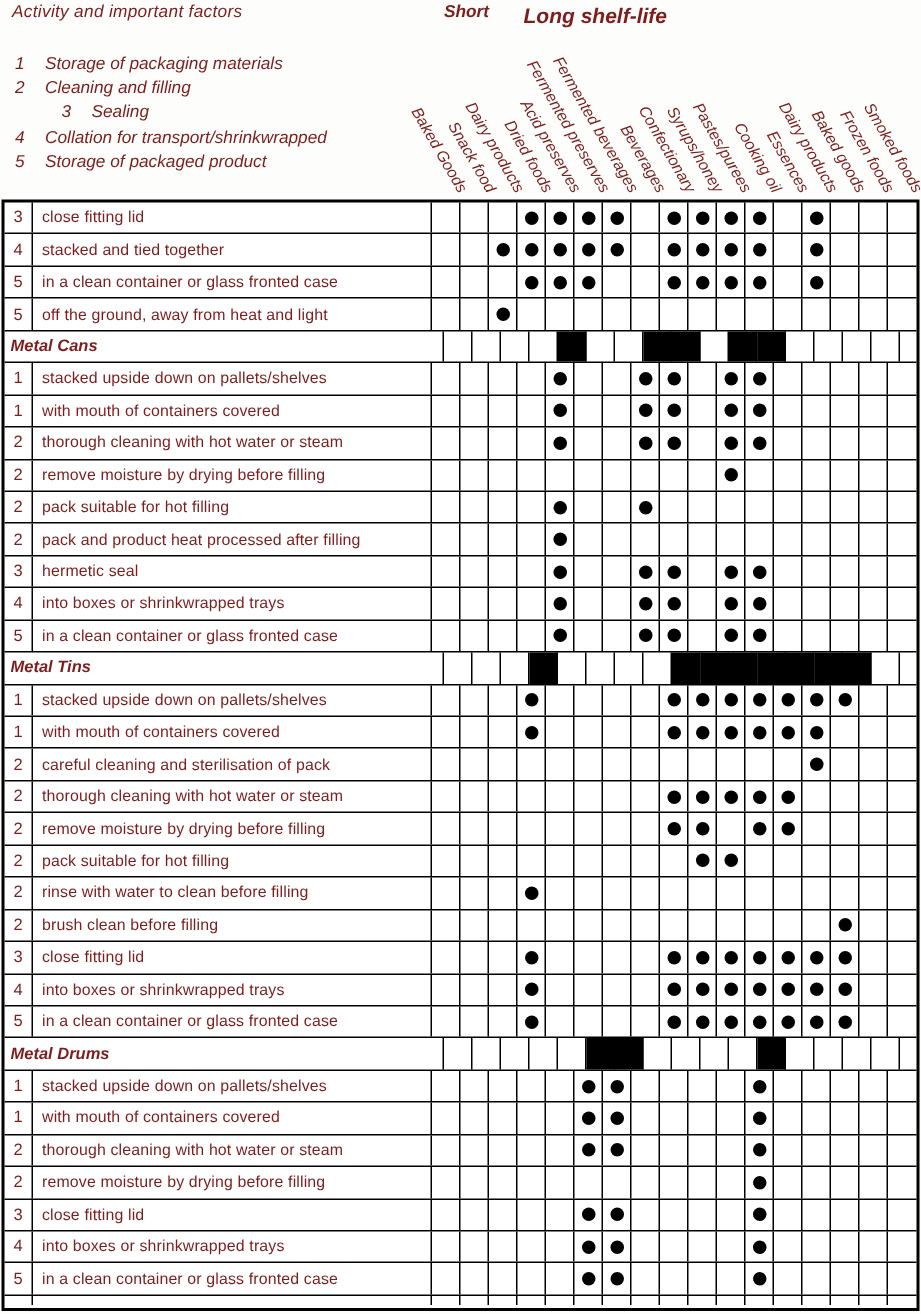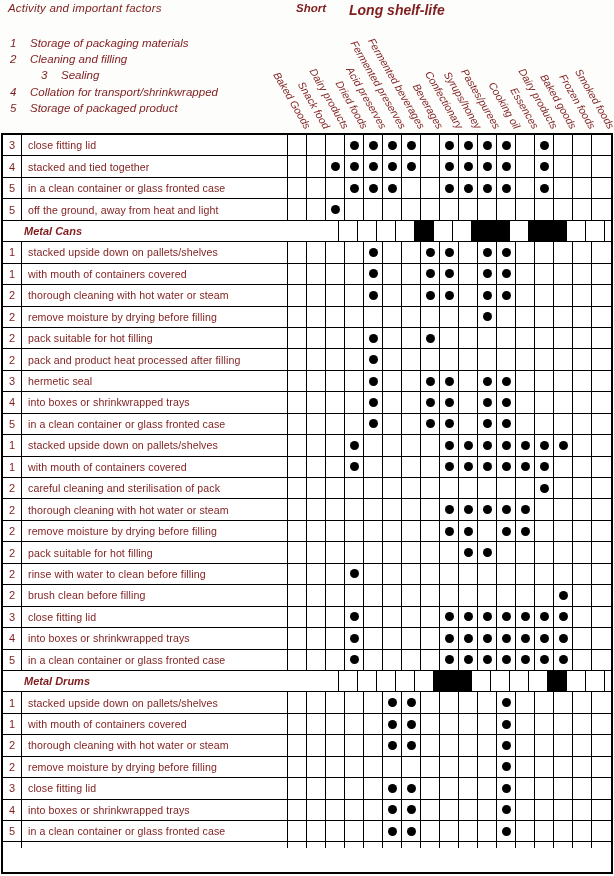--- a/index.html
+++ b/index.html
@@ -34,23 +34,23 @@
   .cell-num{
     width:19px;border-right:1px solid #000;box-sizing:border-box;
     font-size:11px;display:flex;align-items:center;justify-content:center;flex:none;
   }
   .cell-label{
     width:266px;border-right:1px solid #000;box-sizing:border-box;
     font-size:10.6px;display:flex;align-items:center;padding-left:6px;flex:none;
     white-space:nowrap;overflow:hidden;letter-spacing:.1px;
   }
   .cell-seclabel{
-    width:336px;border-right:1px solid #000;box-sizing:border-box;
+    width:293px;border-right:1px solid #000;box-sizing:border-box;
     font-size:11px;font-weight:bold;font-style:italic;
-    display:flex;align-items:center;padding-left:21px;flex:none;white-space:nowrap;
+    display:flex;align-items:center;padding-left:4px;flex:none;white-space:nowrap;
   }
   .cell-d{
     width:19px;border-right:1px solid #000;box-sizing:border-box;flex:none;
     display:flex;align-items:center;justify-content:center;
   }
   .cell-d:last-child{border-right:none;}
   .cell-d.black{background:#000;}
   .dot{width:9px;height:9px;background:#000;border-radius:50%;flex:none;}
 </style>
 </head>
@@ -532,20 +532,40 @@
         <div class="cell-d">
           <span class="dot"></span>
         </div>
         <div class="cell-d"></div>
         <div class="cell-d"></div>
         <div class="cell-d"></div>
         <div class="cell-d"></div>
         <div class="cell-d"></div>
       </div>
       <div class="mrow">
+        <div class="cell-seclabel">Metal Tins</div>
+        <div class="cell-d"></div>
+        <div class="cell-d"></div>
+        <div class="cell-d"></div>
+        <div class="cell-d black"></div>
+        <div class="cell-d"></div>
+        <div class="cell-d"></div>
+        <div class="cell-d"></div>
+        <div class="cell-d"></div>
+        <div class="cell-d black"></div>
+        <div class="cell-d black"></div>
+        <div class="cell-d black"></div>
+        <div class="cell-d black"></div>
+        <div class="cell-d black"></div>
+        <div class="cell-d black"></div>
+        <div class="cell-d black"></div>
+        <div class="cell-d"></div>
+        <div class="cell-d"></div>
+      </div>
+      <div class="mrow">
         <div class="cell-num">1</div>
         <div class="cell-label">stacked upside down on pallets/shelves</div>
         <div class="cell-d"></div>
         <div class="cell-d"></div>
         <div class="cell-d"></div>
         <div class="cell-d">
           <span class="dot"></span>
         </div>
         <div class="cell-d"></div>
         <div class="cell-d"></div>

